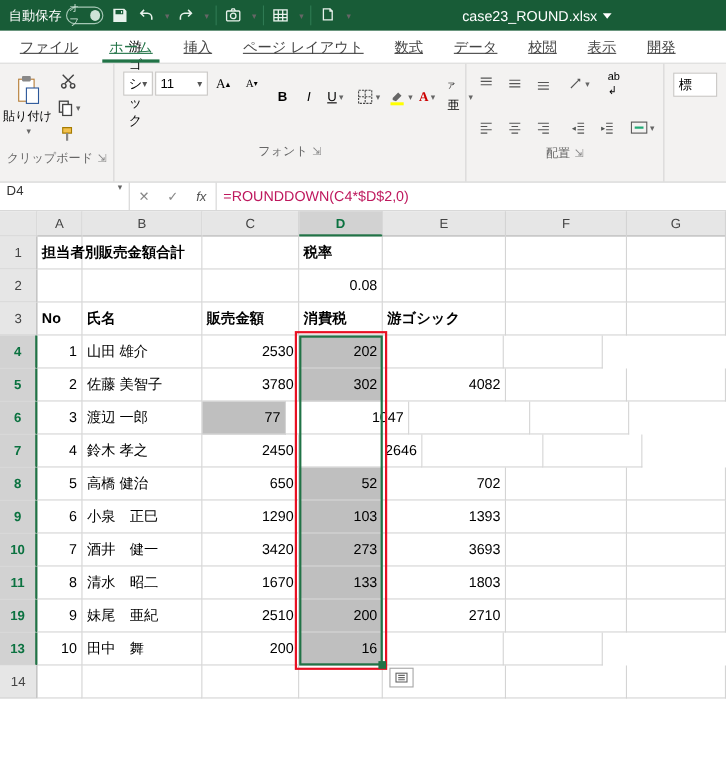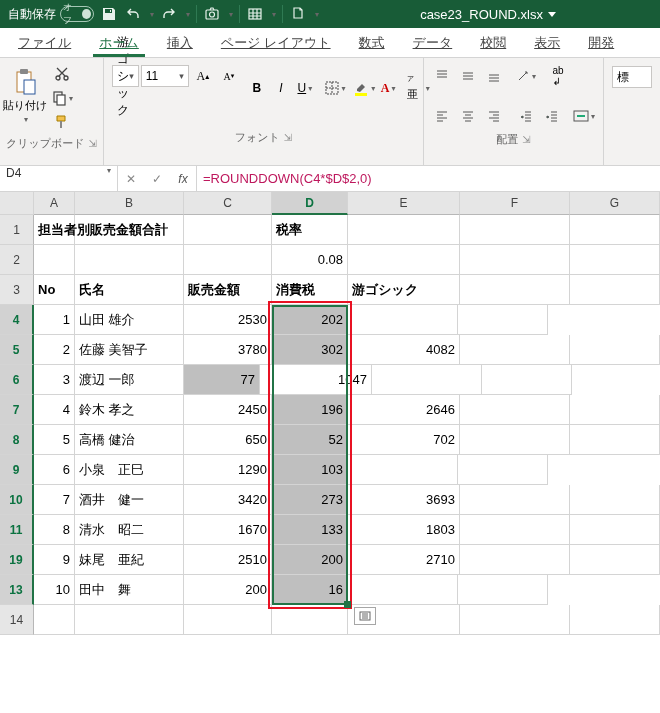--- a/index.html
+++ b/index.html
@@ -432,39 +432,39 @@
           <div class="cell cB">渡辺 一郎</div>
           <div class="cell cD txt-r sel-cell">77</div>
           <div class="cell cE txt-r">1047</div>
           <div class="cell cF"></div>
           <div class="cell cG"></div>
         </div>
         <div class="sheet-row">
           <div class="cell cA txt-r">4</div>
           <div class="cell cB">鈴木 孝之</div>
           <div class="cell cC txt-r">2450</div>
-          <div class="cell cD txt-r sel-cell">196</div>
           <div class="cell cE txt-r">2646</div>
           <div class="cell cF"></div>
           <div class="cell cG"></div>
         </div>
         <div class="sheet-row">
           <div class="cell cA txt-r">5</div>
           <div class="cell cB">高橋 健治</div>
           <div class="cell cC txt-r">650</div>
           <div class="cell cD txt-r sel-cell">52</div>
           <div class="cell cE txt-r">702</div>
           <div class="cell cF"></div>
           <div class="cell cG"></div>
         </div>
         <div class="sheet-row">
           <div class="cell cA txt-r">6</div>
           <div class="cell cB">小泉　正巳</div>
           <div class="cell cC txt-r">1290</div>
           <div class="cell cD txt-r sel-cell">103</div>
+          <div class="cell cE txt-r">1393</div>
           <div class="cell cF"></div>
           <div class="cell cG"></div>
         </div>
         <div class="sheet-row">
           <div class="cell cA txt-r">7</div>
           <div class="cell cB">酒井　健一</div>
           <div class="cell cC txt-r">3420</div>
           <div class="cell cD txt-r sel-cell">273</div>
           <div class="cell cE txt-r">3693</div>
           <div class="cell cF"></div>

